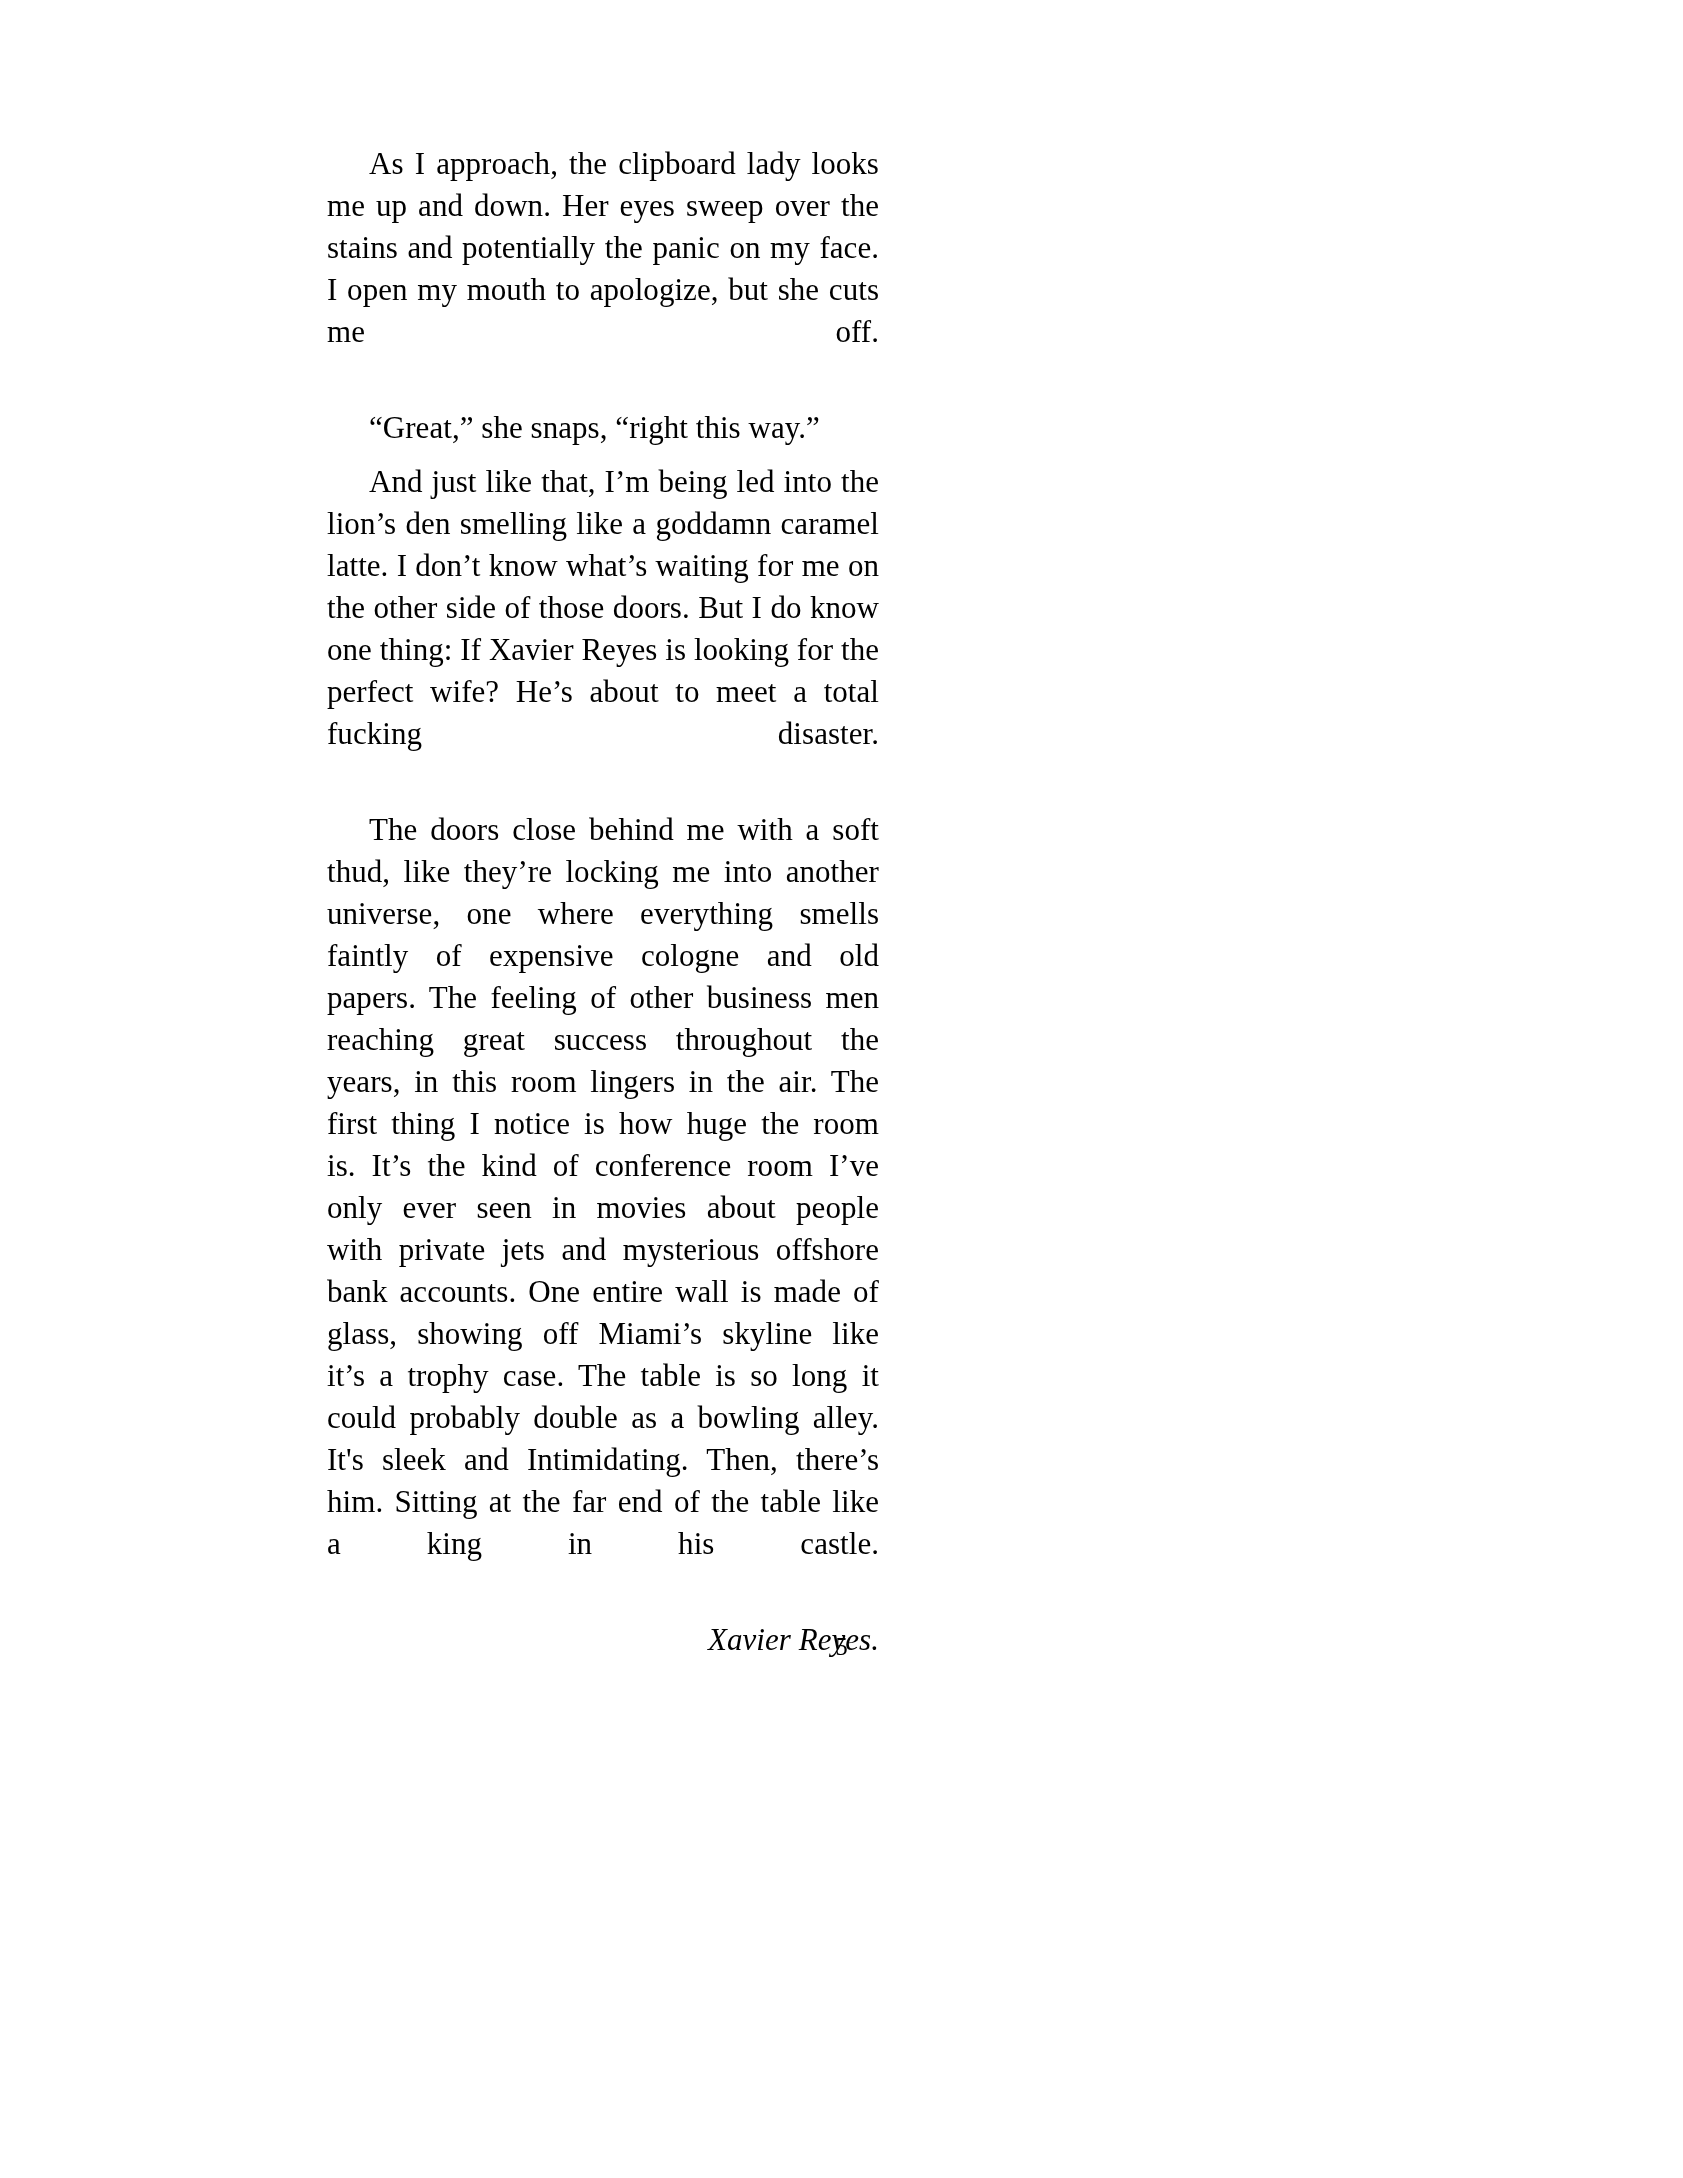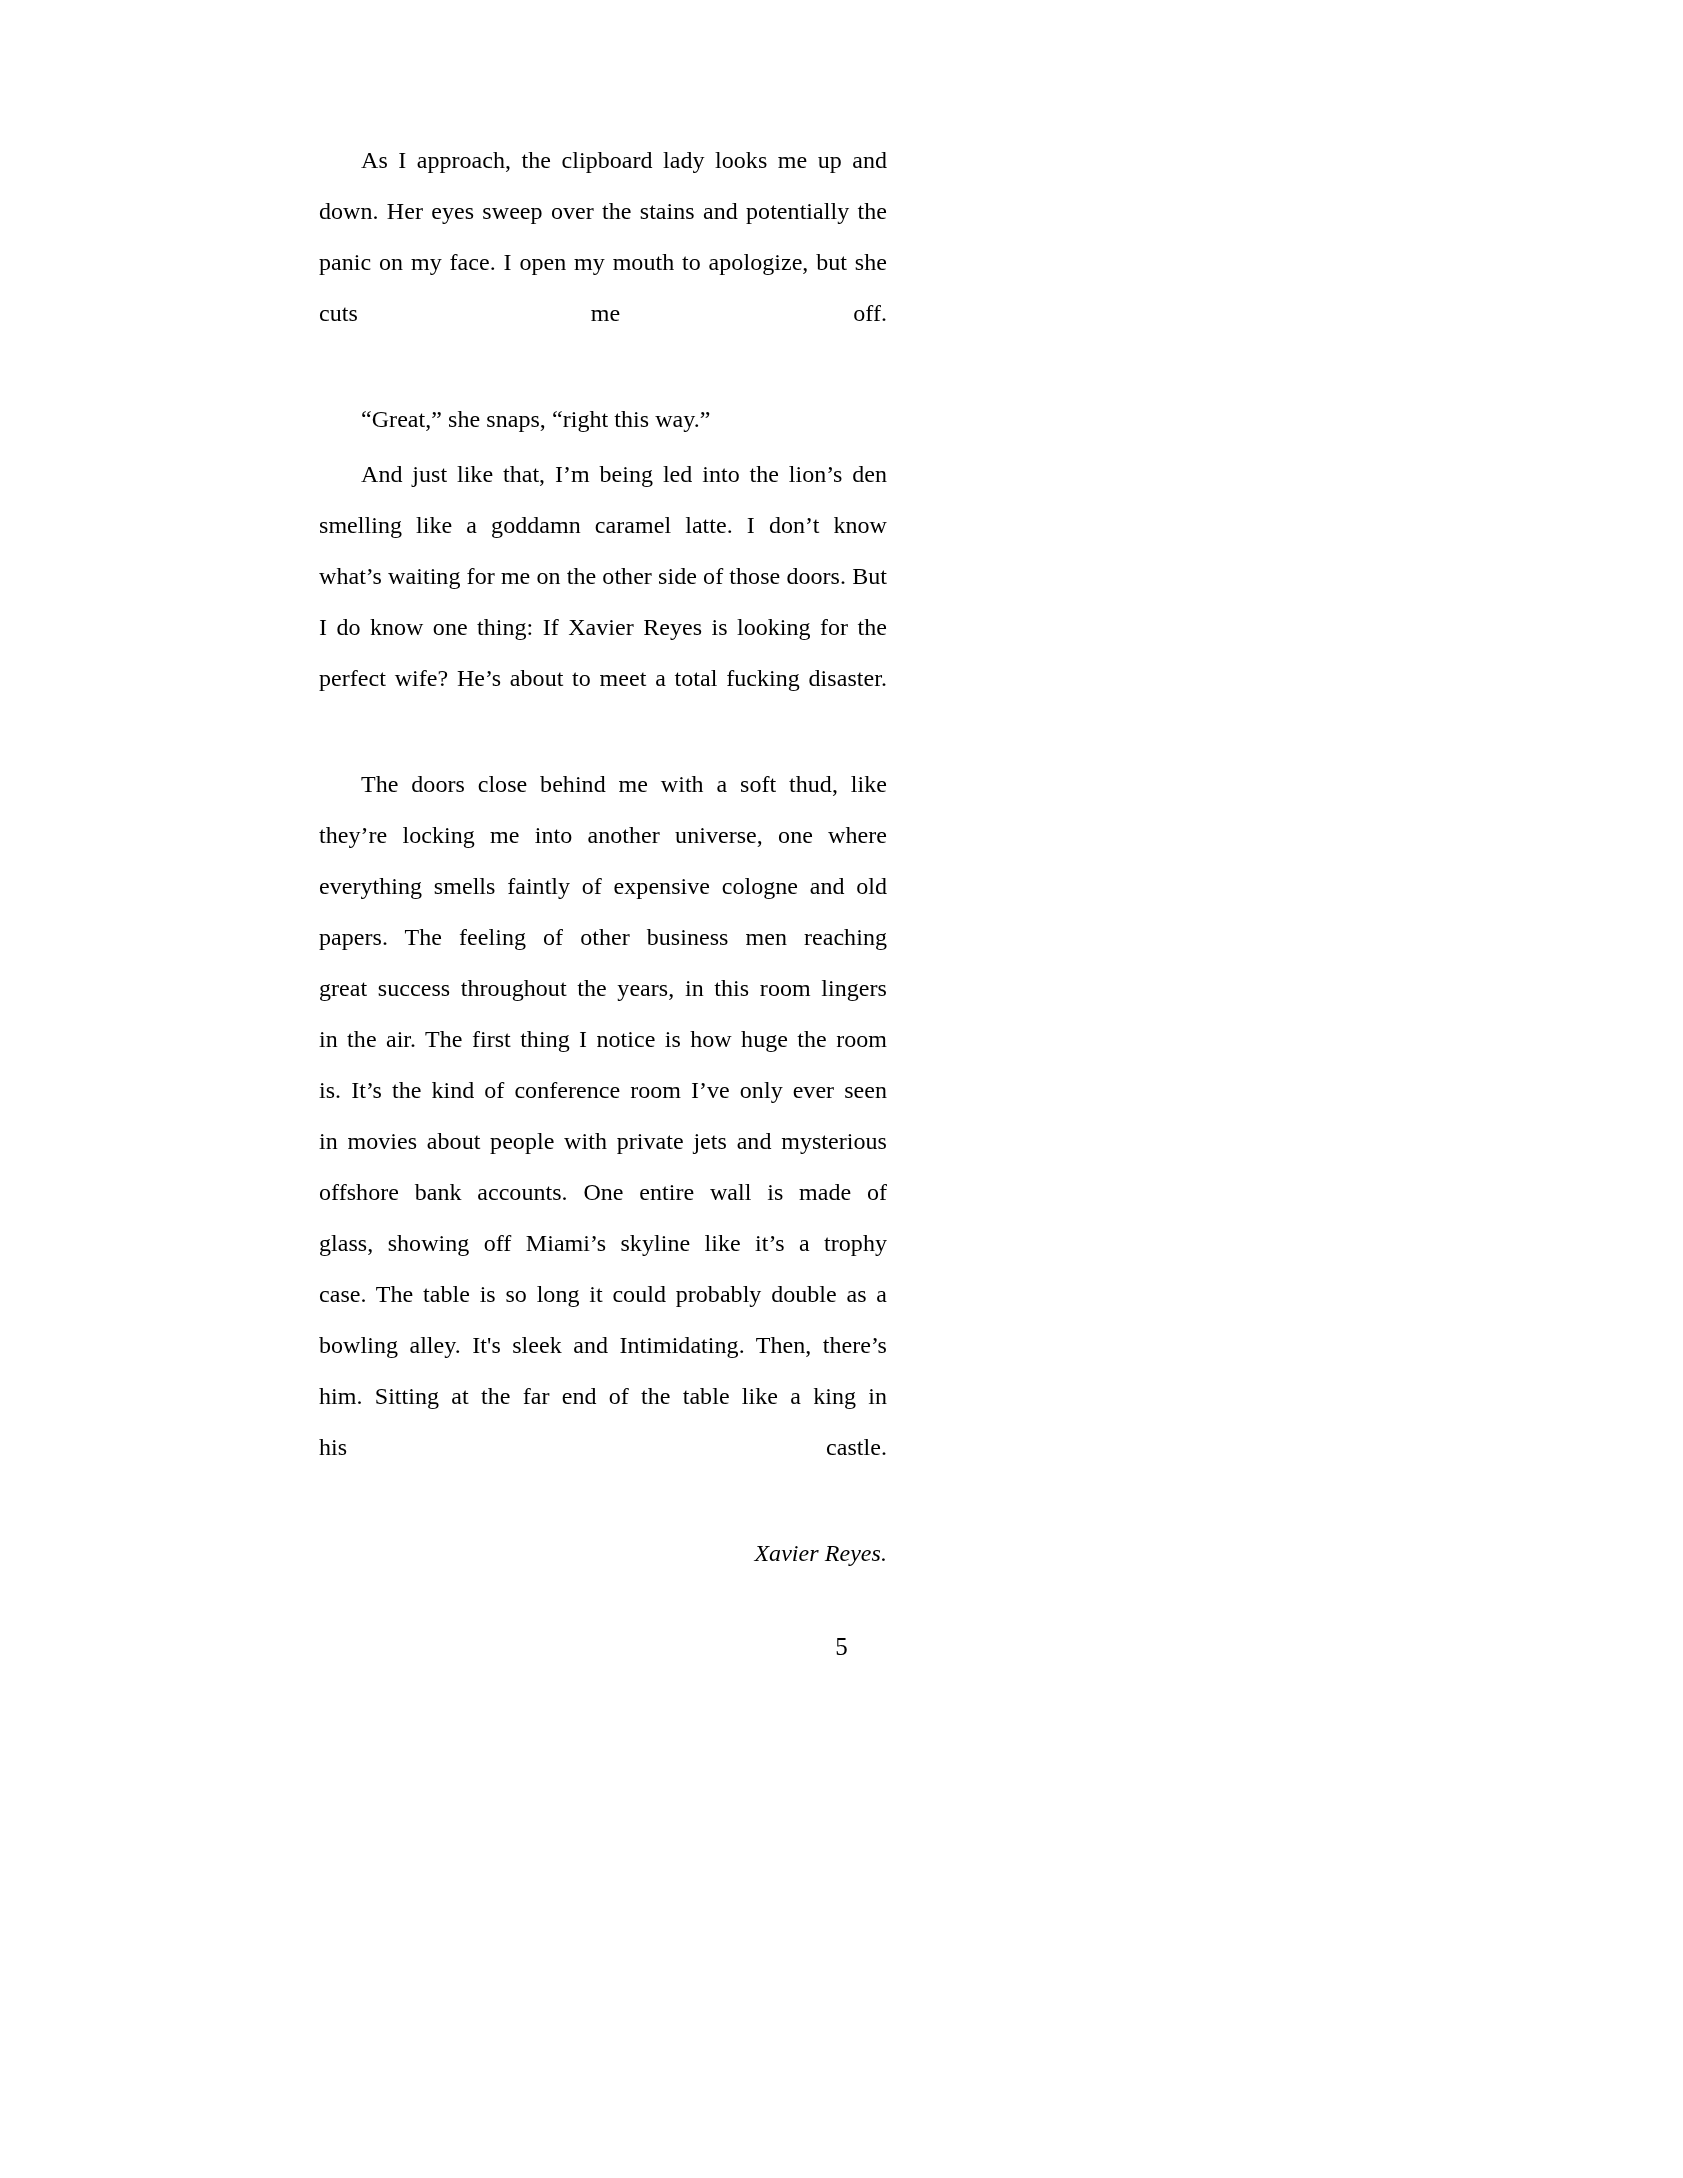--- a/index.html
+++ b/index.html
@@ -30,23 +30,23 @@
   
   .text-column {
     position: absolute;
     left: 315px;
     top: 131px;
     width: 576px;
   }
 
   
   .para {
-    margin: 4px;
-    font-size: 24px;
-    line-height: 51px;
+    margin: 12px;
+    font-size: 31px;
+    line-height: 42px;
     text-align: justify;
     text-justify: inter-word;
     text-indent: 42px;
     letter-spacing: 0.05px;
     word-spacing: 0px;
     -webkit-font-smoothing: antialiased;
   }
 
   
   .para.loose {

